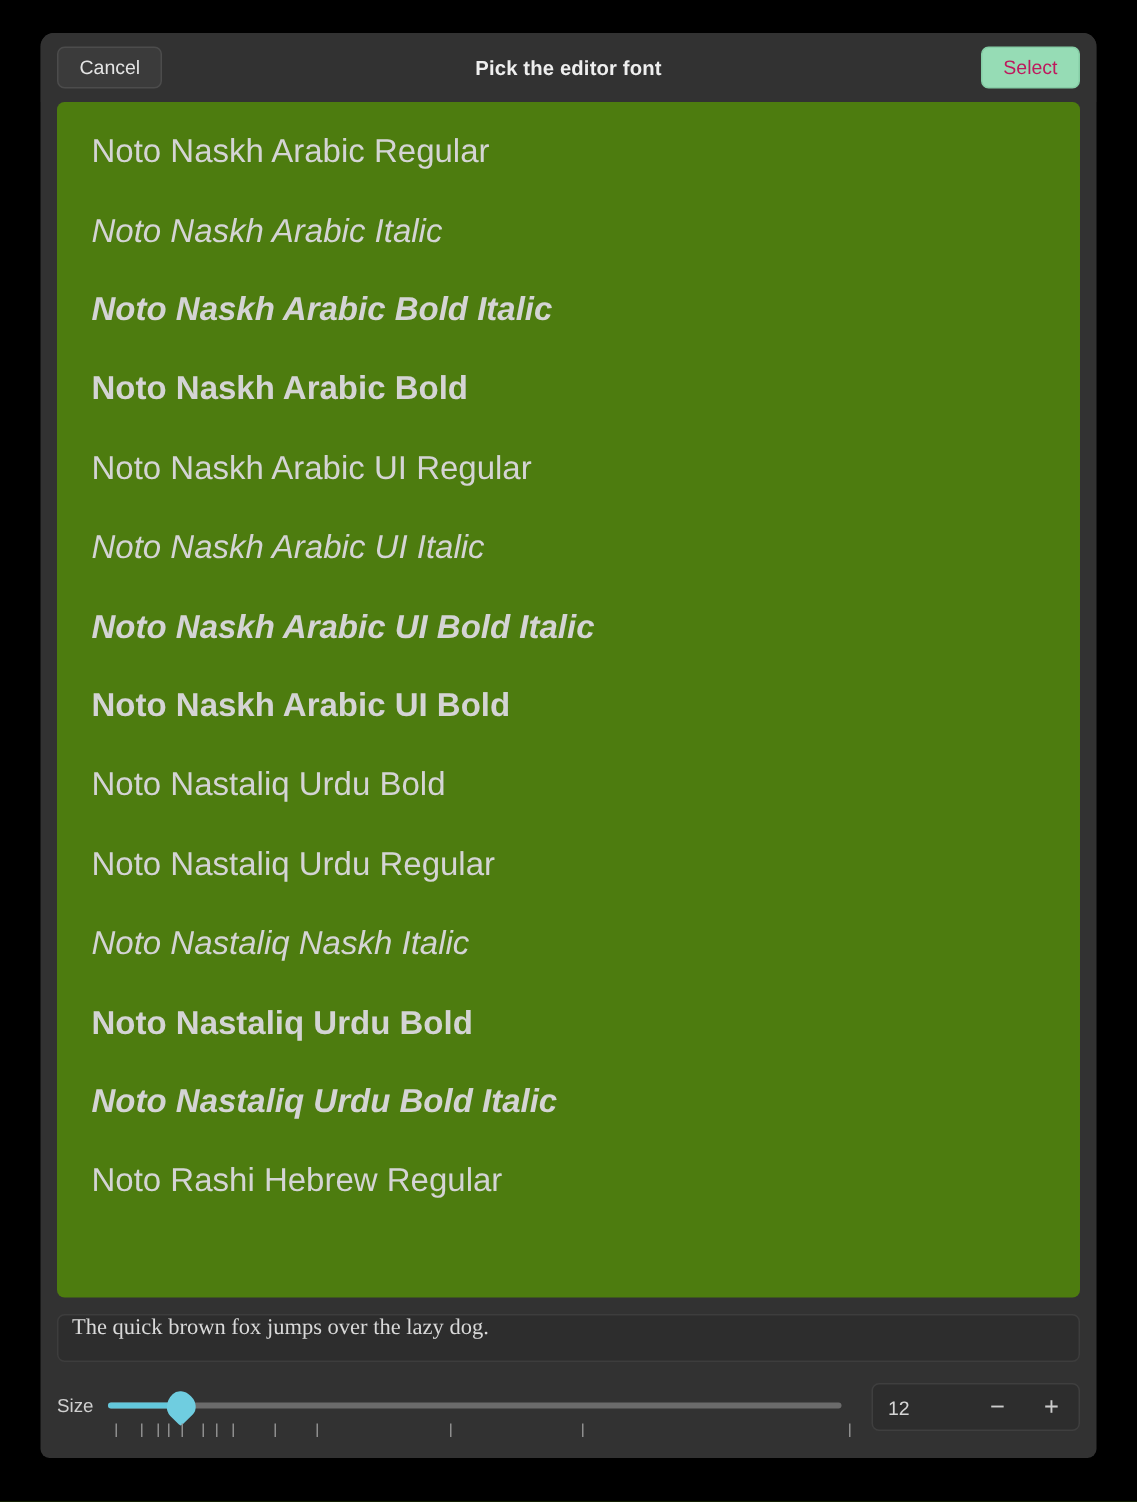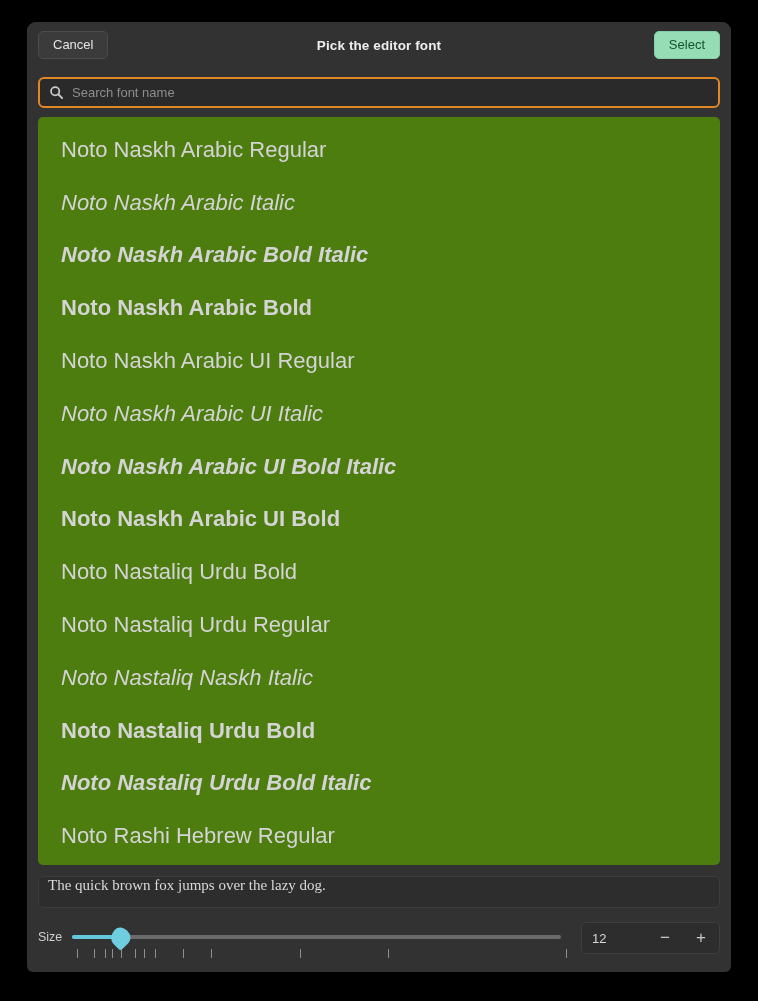--- a/index.html
+++ b/index.html
@@ -55,21 +55,21 @@
     white-space: nowrap;
   }
   .btn-cancel {
     background: #3b3b3b;
     color: #e4e4e4;
     border: 1px solid #4c4c4c;
     z-index: 2;
   }
   .btn-select {
     background: #96dcb5;
-    color: #14532d;
+    color: #be185d;
     border: 1px solid #86ceа6;
     border: 1px solid #86cea6;
     margin-left: auto;
     z-index: 2;
   }
 
   
   .search-wrap {
     padding: 9px 11px 9px 11px;
     background: #323232;
@@ -242,31 +242,20 @@
 <body>
 
 <div id="dialog">
 
   <div class="headerbar">
     <button class="btn btn-cancel">Cancel</button>
     <div class="hdr-title">Pick the editor font</div>
     <button class="btn btn-select">Select</button>
   </div>
 
-  <div class="search-wrap">
-    <div class="search-field">
-      <span class="search-icon">
-        <svg width="15" height="15" viewBox="0 0 16 16">
-          <circle cx="6.6" cy="6.6" r="4.4" fill="none" stroke="#c9c9c9" stroke-width="1.9"></circle>
-          <line x1="9.9" y1="9.9" x2="14" y2="14" stroke="#c9c9c9" stroke-width="2" stroke-linecap="round"></line>
-        </svg>
-      </span>
-      <input class="search-input" type="text" placeholder="Search font name" style="">
-    </div>
-  </div>
 
   <div class="list-outer">
     <div class="list-scroll" id="font-list">
         <div class="font-row">
           <span class="font-label s-regular">Noto Naskh Arabic Regular</span>
         </div>
         <div class="font-row">
           <span class="font-label s-italic">Noto Naskh Arabic Italic</span>
         </div>
         <div class="font-row">

